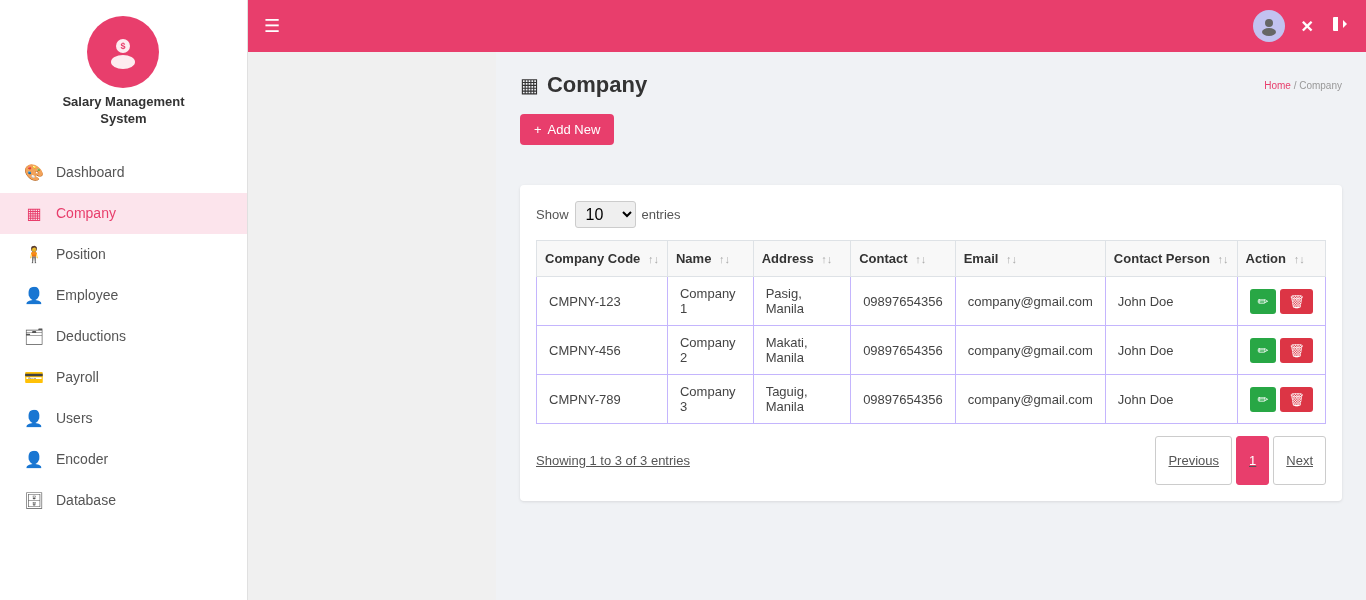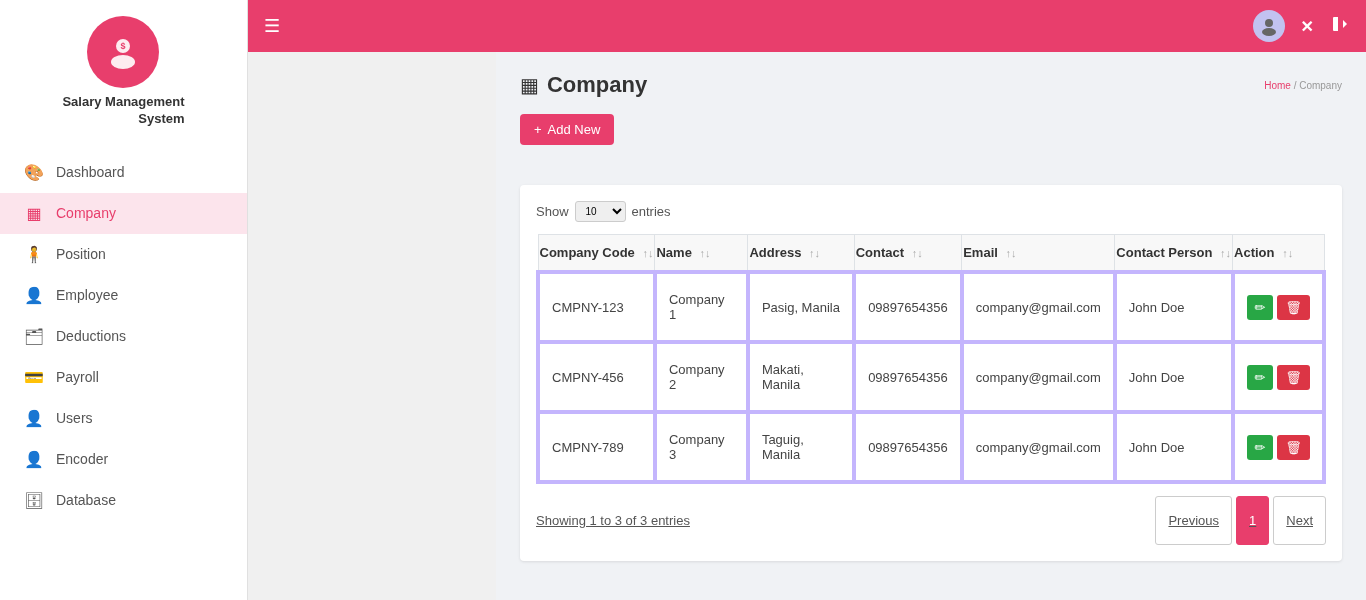--- a/index.html
+++ b/index.html
@@ -30,21 +30,21 @@
       display: flex;
       align-items: center;
       justify-content: center;
       margin-bottom: 6px;
     }
     .logo-circle svg { width: 40px; height: 40px; }
     .logo-text {
       font-size: 13px;
       font-weight: bold;
       color: #333;
-      text-align: right;
+      text-align: center;
       line-height: 1.3;
     }
     .nav-items { width: 100%; }
     .nav-item {
       display: flex;
       align-items: center;
       padding: 11px 24px;
       cursor: pointer;
       color: #555;
       font-size: 14px;
@@ -144,21 +144,21 @@
       display: flex;
       align-items: center;
       gap: 6px;
       font-size: 13px;
       color: #555;
     }
     .show-entries select {
       padding: 3px 6px;
       border: 1px solid #ccc;
       border-radius: 3px;
-      font-size: 10px;
+      font-size: 16px;
     }
     .search-row {
       display: flex;
       align-items: center;
       gap: 8px;
       font-size: 13px;
       color: #555;
     }
     .search-input {
       padding: 5px 8px;
@@ -171,31 +171,31 @@
     
     table {
       width: 100%;
       border-collapse: collapse;
       font-size: 13px;
     }
     thead tr {
       background: #f8f8f8;
     }
     th {
-      padding: 10px 1px;
+      padding: 10px 8px;
       text-align: left;
       border: 1px solid #dee2e6;
       font-weight: 600;
       color: #333;
       white-space: nowrap;
     }
     th .sort-icon { color: #aaa; font-size: 11px; margin-left: 4px; }
     td {
-      padding: 18px 12px;
-      border: 4px solid #c4b5fd;
+      padding: 9px 12px;
+      border: 1px solid #c4b5fd;
       color: #444;
     }
 
     
     .action-btns { display: flex; gap: 4px; }
     .btn-edit {
       background: #28a745;
       color: white;
       border: none;
       padding: 5px 8px;

